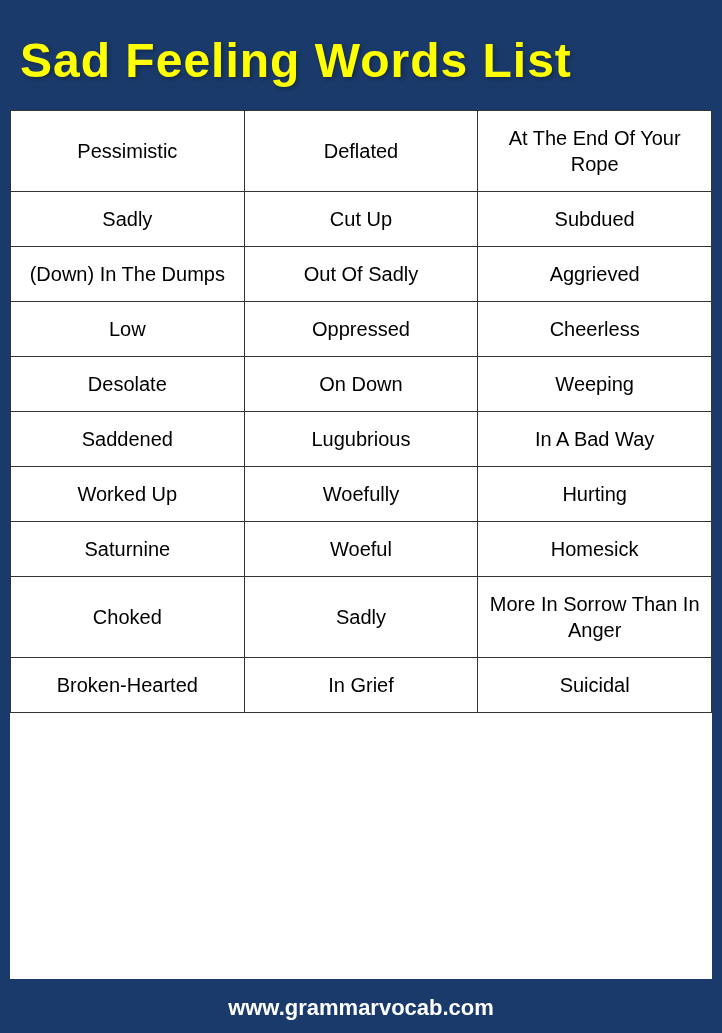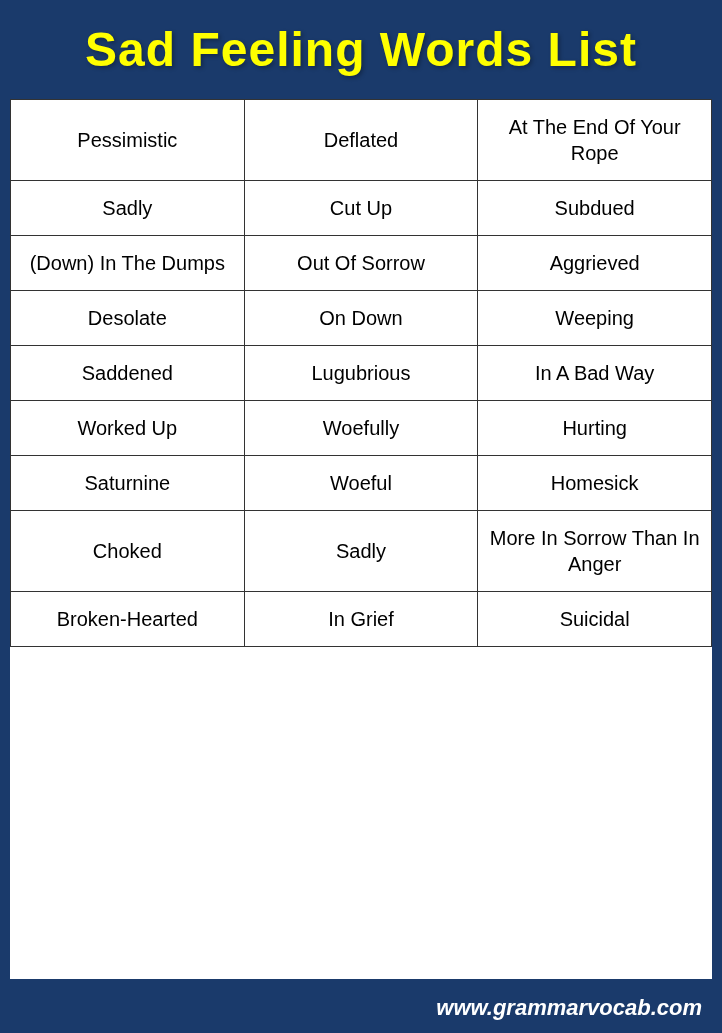--- a/index.html
+++ b/index.html
@@ -12,22 +12,22 @@
       width: 722px;
       min-height: 1033px;
       background-color: #1a3a6b;
       font-family: Arial, sans-serif;
       display: flex;
       flex-direction: column;
     }
 
     .header {
       background-color: #1a3a6b;
-      padding: 22px 20px 14px;
-      text-align: center;
+      padding: 33px 20px 14px;
+      text-align: left;
     }
 
     .header-title {
       font-size: 48px;
       font-weight: 900;
       color: #ffff00;
       font-family: 'Arial Black', Arial, sans-serif;
       text-shadow: 2px 2px 4px rgba(0,0,0,0.3);
       letter-spacing: 1px;
     }
@@ -49,22 +49,21 @@
       text-align: center;
       font-size: 20px;
       color: #000;
       width: 33.33%;
       line-height: 1.3;
     }
 
     .footer {
       background-color: #1a3a6b;
       padding: 12px 20px;
-      text-align: right;
-      font-style: italic;
+      text-align: center;
     }
 
     .footer-text {
       font-size: 22px;
       font-weight: bold;
       color: #ffffff;
       font-family: Arial, sans-serif;
     }
   </style>
 </head>
@@ -82,22 +81,27 @@
           <td>Deflated</td>
           <td>At The End Of Your Rope</td>
         </tr>
         <tr>
           <td>Sadly</td>
           <td>Cut Up</td>
           <td>Subdued</td>
         </tr>
         <tr>
           <td>(Down) In The Dumps</td>
-          <td>Out Of Sorrow</td>
+          <td>Out Of Sadly</td>
           <td>Aggrieved</td>
+        </tr>
+        <tr>
+          <td>Low</td>
+          <td>Oppressed</td>
+          <td>Cheerless</td>
         </tr>
         <tr>
           <td>Desolate</td>
           <td>On Down</td>
           <td>Weeping</td>
         </tr>
         <tr>
           <td>Saddened</td>
           <td>Lugubrious</td>
           <td>In A Bad Way</td>

